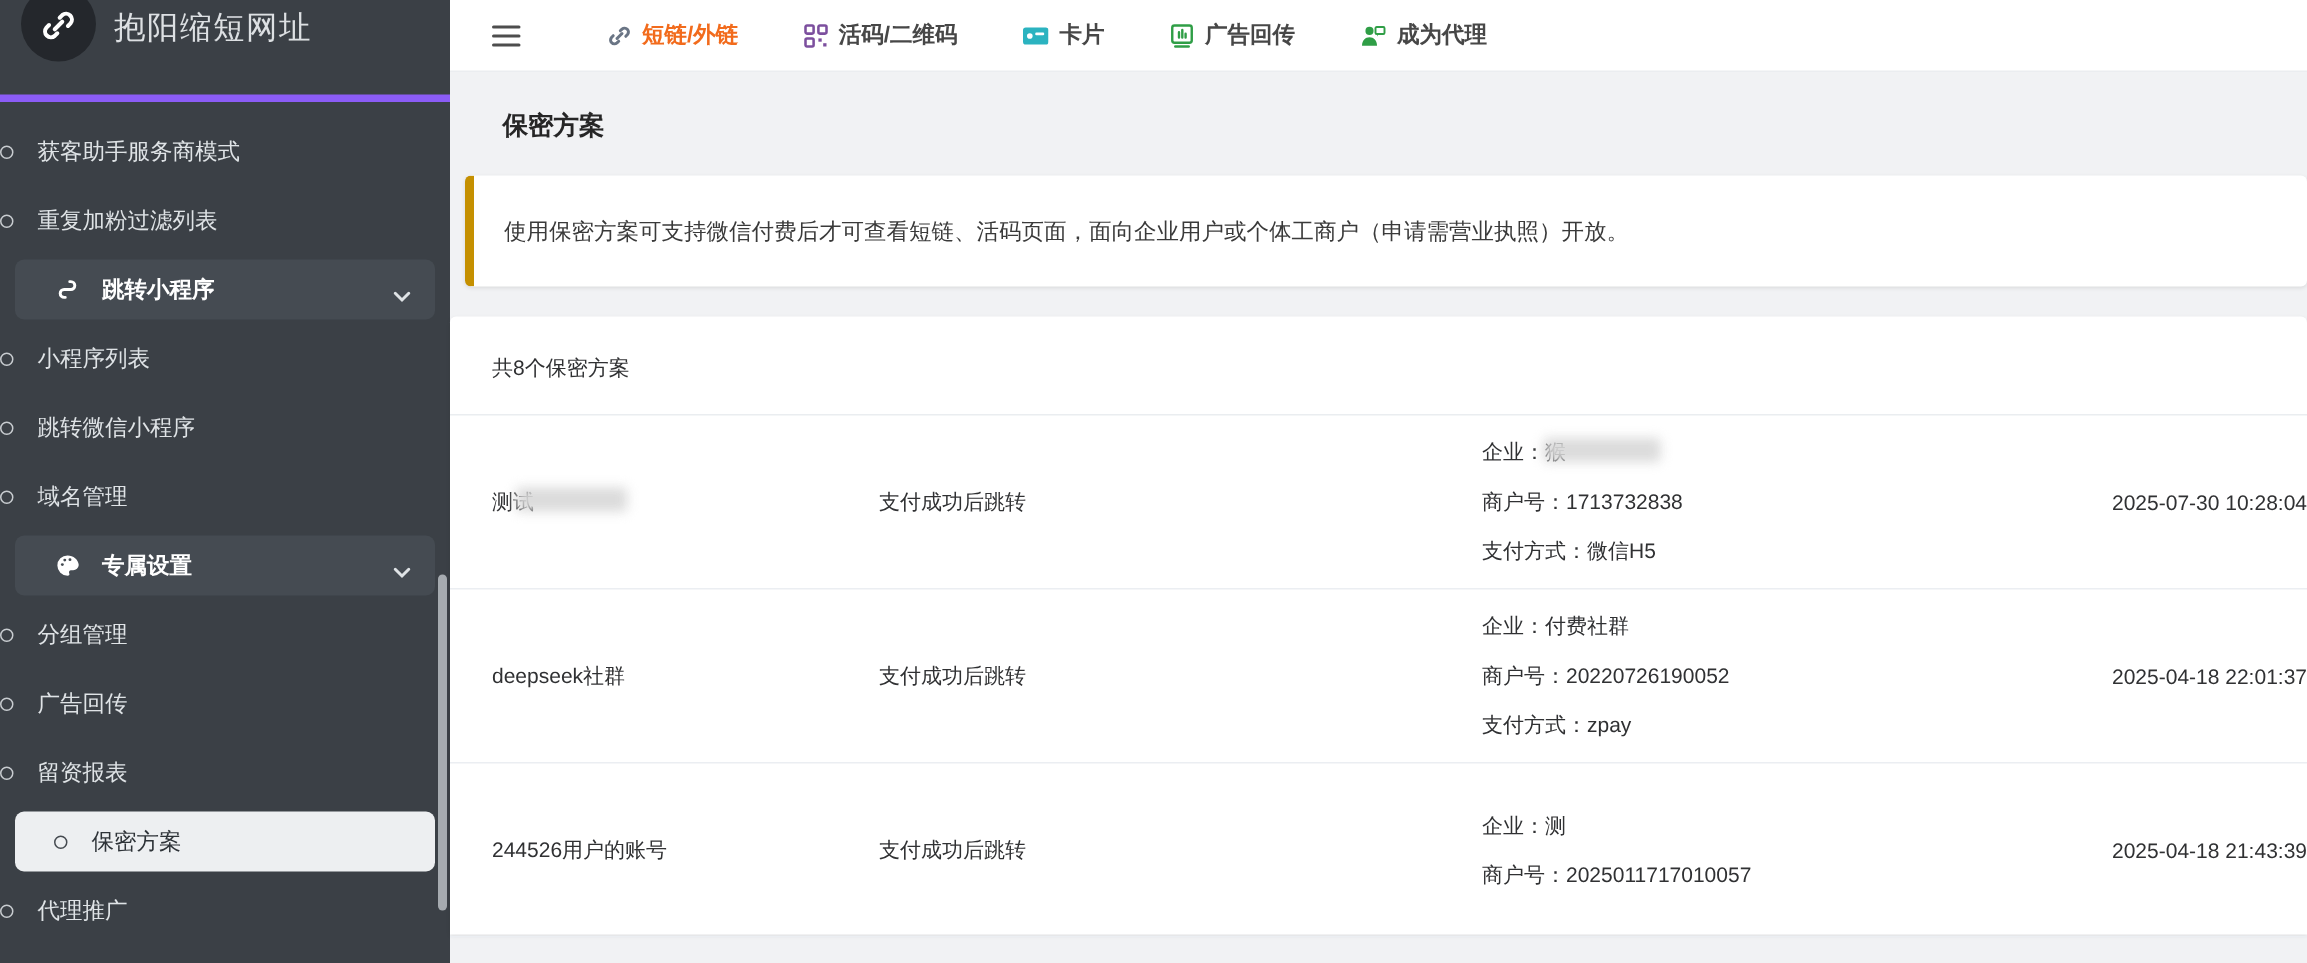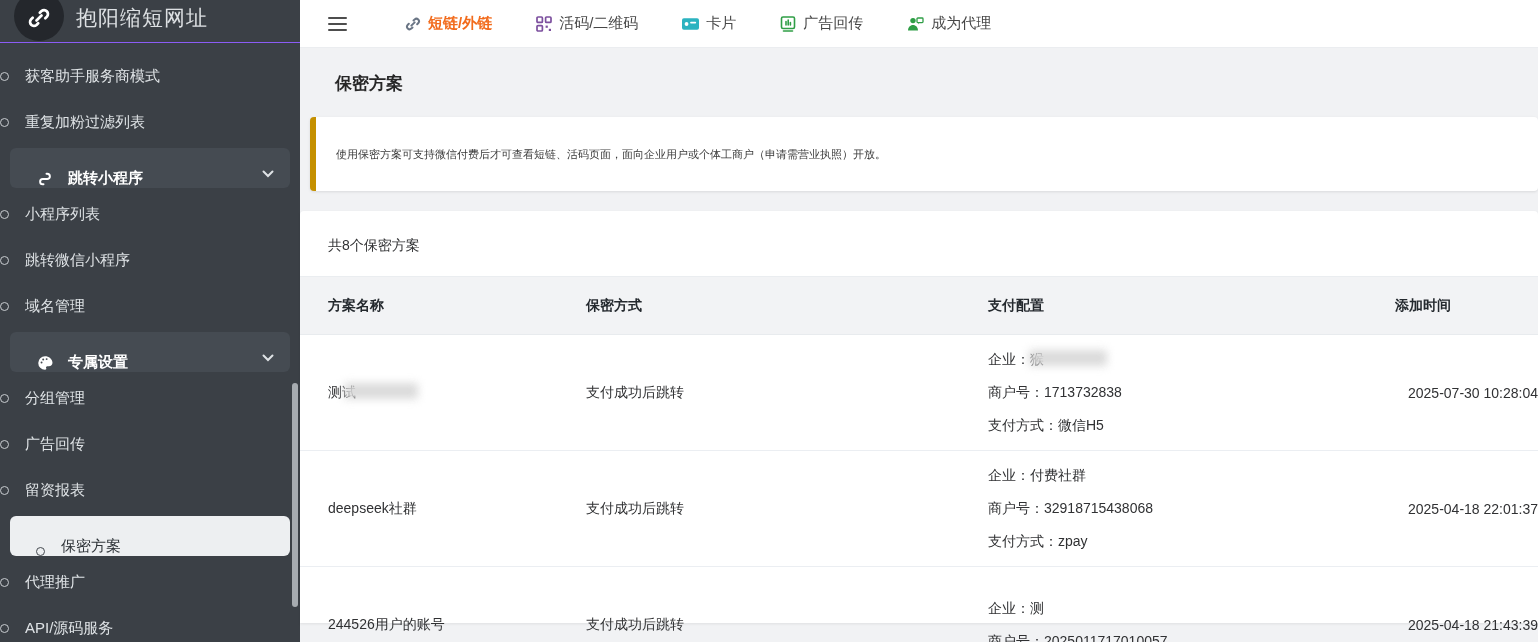--- a/index.html
+++ b/index.html
@@ -8,21 +8,21 @@
     font-family:"Liberation Sans","DejaVu Sans",sans-serif;
     background:#f1f2f4; color:#333; position:relative;
   }
 
   
   .sidebar {
     position:absolute; left:0; top:0; width:300px; height:642px;
     background:#3b4046; overflow:hidden;
   }
   .logo-row {
-    height:43px; border-bottom:1px solid #8b5cf6;
+    height:68px; border-bottom:5px solid #8b5cf6;
     position:relative;
   }
   .logo-circle {
     position:absolute; left:14px; top:-9px; width:50px; height:50px;
     background:#24272c; border-radius:50%;
     display:flex; align-items:flex-end; justify-content:center;
   }
   .logo-circle svg { margin-bottom:7px; }
   .app-title {
     position:absolute; left:76px; top:4px;
@@ -34,21 +34,20 @@
     cursor:pointer;
     font-size:15px; color:#dfe3e6; white-space:nowrap;
   }
   .bullet {
     width:9px; height:9px; border:1.5px solid #c8ccd0; border-radius:50%;
     margin-right:16px; flex:0 0 auto;
   }
   .menu-item.group, .menu-item.active {
     margin:3px 10px; height:40px; border-radius:6px; padding-left:26px;
     position:relative;
-    align-items:flex-end;
   }
   .menu-item.group { background:#454b52; color:#ffffff; font-weight:bold; }
   .menu-item.group .gicon { margin-right:14px; display:flex; }
   .menu-item.group .chev { position:absolute; right:16px; top:16px; }
   .menu-item.active { background:#edeff1; color:#2e3338; }
   .menu-item.active .bullet { border-color:#454a50; }
   .side-scroll {
     position:absolute; right:2px; top:383px; width:6px; height:224px;
     background:#a6abb0; border-radius:3px;
   }
@@ -57,34 +56,34 @@
   .main { position:absolute; left:300px; top:0; width:1238px; height:642px; }
 
   .topnav {
     height:48px; background:#fff; border-bottom:1px solid #ebedf0;
     display:flex; align-items:center; padding-left:28px;
   }
   .burger { width:19px; cursor:pointer; margin-right:14px; }
   .burger span { display:block; height:2px; background:#4d4d4d; margin:4px 0; border-radius:1px; }
   .nav-item {
     display:flex; align-items:center; gap:7px; cursor:pointer;
-    margin-left:44px; font-size:15px; color:#474747; white-space:nowrap;
+    margin-left:44px; font-size:15px; color:#474747; white-space:nowrap;font-weight:bold;
   }
   .nav-item .nicon { display:flex; }
   .nav-item.active { color:#f26b1c; font-weight:bold; }
 
   .title-bar { padding:24px 0 0 35px; height:69px; }
   .page-title { font-size:17px; font-weight:bold; color:#262626; }
 
   .alert-card {
     margin-left:10px; height:74px; background:#fff;
     border-left:6px solid #c59000; border-radius:4px;
     box-shadow:0 1px 3px rgba(0,0,0,.10);
     display:flex; align-items:center; padding-left:20px;
-    font-size:11px; color:#3a3a3a;
+    font-size:15px; color:#3a3a3a;
   }
 
   .table-card {
     margin:20px 0 0 0; background:#fff; border-radius:4px 4px 0 0;
     box-shadow:0 1px 3px rgba(0,0,0,.08); height:412px;
   }
   .count-row {
     padding:26px 0 0 28px; height:66px;
     font-size:14px; color:#303133; border-bottom:1px solid #eaedf0;
   }
@@ -273,46 +272,40 @@
     <div class="page-title">保密方案</div>
   </div>
 
   <div class="alert-card">
     <span>使用保密方案可支持微信付费后才可查看短链、活码页面，面向企业用户或个体工商户（申请需营业执照）开放。</span>
   </div>
 
   <div class="table-card">
     <div class="count-row">共8个保密方案</div>
 
-    <div class="tgrid thead">
-      <div>方案名称</div>
-      <div>保密方式</div>
-      <div>支付配置</div>
-      <div>添加时间</div>
-    </div>
 
     <div class="tgrid trow">
       <div>
         <span>测试</span><span class="redact"></span>
       </div>
       <div>支付成功后跳转</div>
       <div class="pay-cell">
         <div><span>企业：</span><span>猴</span><span class="redact co"></span></div>
         <div><span>商户号：</span><span>1713732838</span></div>
         <div><span>支付方式：</span><span>微信H5</span></div>
       </div>
       <div class="cell-time">2025-07-30 10:28:04</div>
     </div>
 
     <div class="tgrid trow">
       <div>deepseek社群</div>
       <div>支付成功后跳转</div>
       <div class="pay-cell">
         <div><span>企业：</span><span>付费社群</span></div>
-        <div><span>商户号：</span><span>32918715438068</span></div>
+        <div><span>商户号：</span><span>20220726190052</span></div>
         <div><span>支付方式：</span><span>zpay</span></div>
       </div>
       <div class="cell-time">2025-04-18 22:01:37</div>
     </div>
 
     <div class="tgrid trow">
       <div>244526用户的账号</div>
       <div>支付成功后跳转</div>
       <div class="pay-cell">
         <div><span>企业：</span><span>测</span></div>

